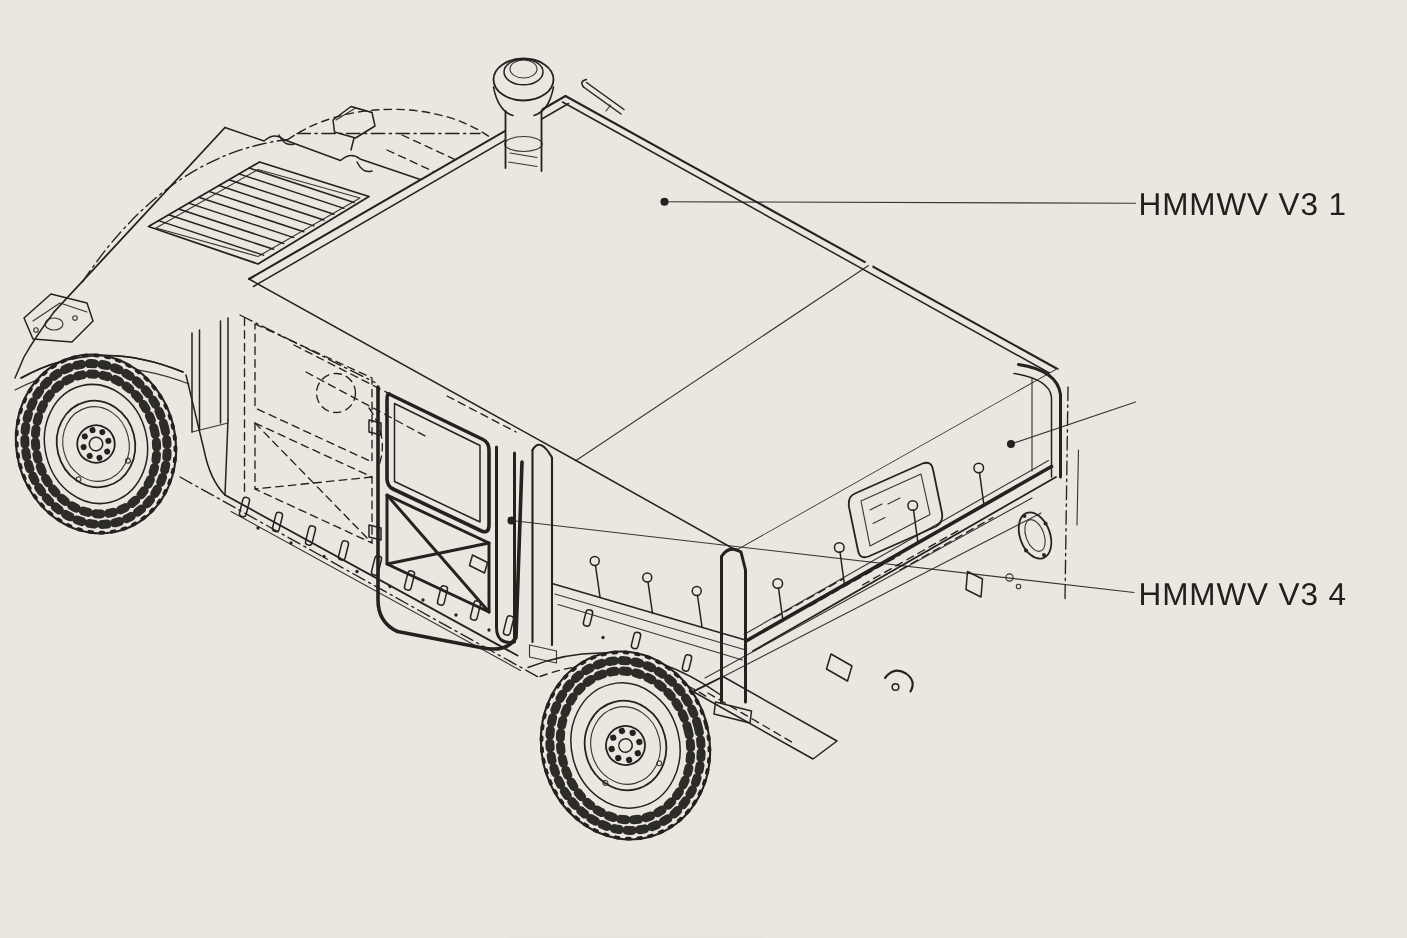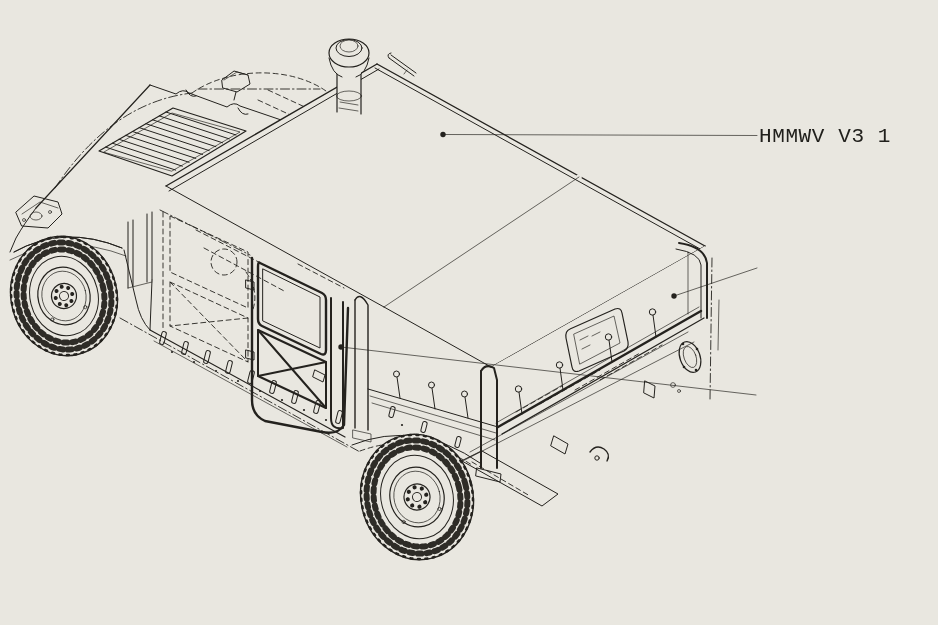--- a/index.html
+++ b/index.html
@@ -308,14 +308,15 @@
   <g>
     <path class="ln fine" d="M443,134.5 L757,135.5"></path>
     <circle class="dot" cx="443" cy="134.5" r="2.7"></circle>
     <path class="ln fine" d="M674,296 L757,268"></path>
     <circle class="dot" cx="674" cy="296" r="2.7"></circle>
     <path class="ln fine" d="M341,347 L756,395"></path>
     <circle class="dot" cx="341" cy="347" r="2.7"></circle>
   </g>
 </svg>
 
-  <div class="lbl" style="left:759px;top:125px;font-family:Liberation Mono, monospace;">HMMWV V3 1</div>
+  <div class="lbl" style="left:759px;top:125px;">HMMWV V3 1</div>
+  <div class="lbl" style="left:759px;top:385px;">HMMWV V3 4</div>
 </div>
 
 </body></html>

